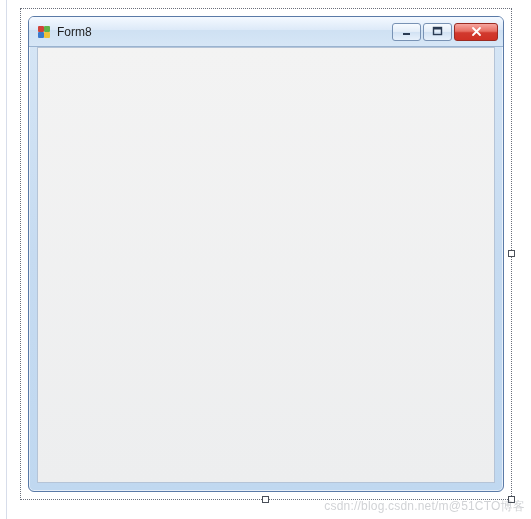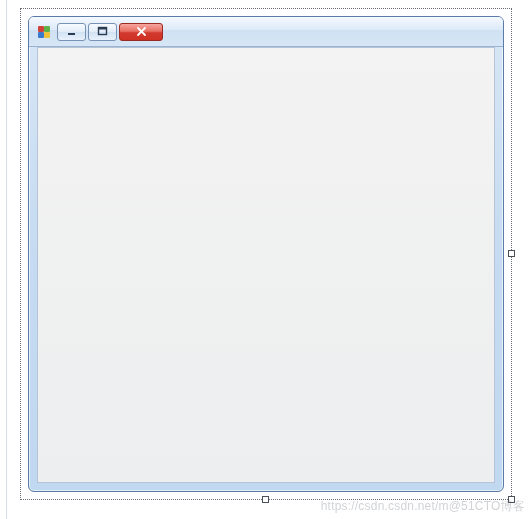--- a/index.html
+++ b/index.html
@@ -130,20 +130,21 @@
   <div class="winform">
     <div class="titlebar">
       <span class="appicon">
         <svg width="14" height="14" viewBox="0 0 14 14">
           <rect x="1" y="1" width="6" height="6" fill="#d0433a" rx="1"></rect>
           <rect x="7" y="1" width="6" height="6" fill="#5fb24a" rx="1"></rect>
           <rect x="1" y="7" width="6" height="6" fill="#3b79cc" rx="1"></rect>
           <rect x="7" y="7" width="6" height="6" fill="#f0c23a" rx="1"></rect>
         </svg>
       </span>
+      <span class="title">Form8</span>
       <div class="ctlbtns">
         <div class="ctlbtn" title="minimize">
           <span>
             <svg width="11" height="11" viewBox="0 0 11 11">
               <rect x="2" y="7" width="7" height="2" fill="#2b3b52"></rect>
             </svg>
           </span>
         </div>
         <div class="ctlbtn" title="maximize">
           <span>
@@ -158,14 +159,14 @@
             <svg width="13" height="11" viewBox="0 0 13 11">
               <path d="M3 2 L10 9 M10 2 L3 9" stroke="#ffffff" stroke-width="1.8" stroke-linecap="round"></path>
             </svg>
           </span>
         </div>
       </div>
     </div>
     <div class="client"></div>
   </div>
 
-  <div class="wm">https://csdn.csdn.net/m@51CTO博客</div>
+  <div class="wm">csdn://blog.csdn.net/m@51CTO博客</div>
 </div>
 
 </body></html>

